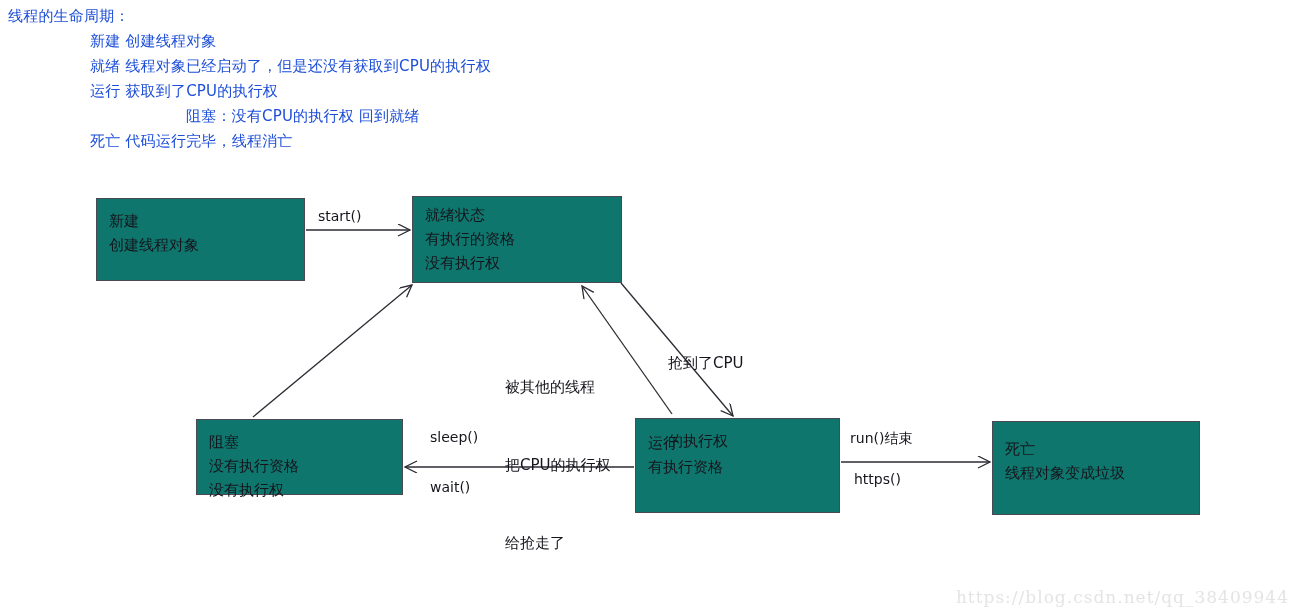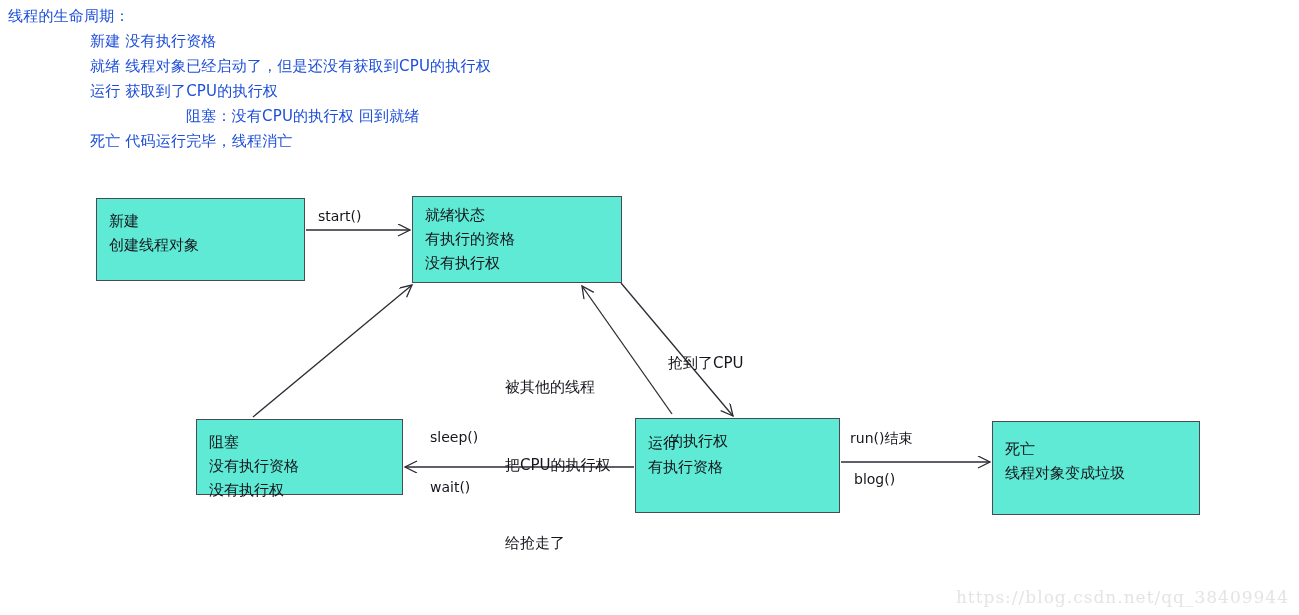--- a/index.html
+++ b/index.html
@@ -49,21 +49,21 @@
     top: 0;
     width: 1299px;
     height: 615px;
     pointer-events: none;
   }
 
   .box {
     position: absolute;
     box-sizing: border-box;
     border: 1.4px solid #4a4a55;
-    background: #5eead4;
+    background: #0f766e;
     padding: 10px 0 0 12px;
   }
   .box-line {
     font-size: 15px;
     line-height: 24px;
     white-space: pre;
     color: #15151c;
   }
 
   .edge-label {
@@ -96,21 +96,21 @@
     letter-spacing: 1px;
     color: #e4e4e4;
     white-space: pre;
   }
 </style>
 </head>
 <body>
 
 <div class="notes">
   <div class="note-line note-indent-0">线程的生命周期：</div>
-  <div class="note-line note-indent-1">新建 没有执行资格</div>
+  <div class="note-line note-indent-1">新建 创建线程对象</div>
   <div class="note-line note-indent-1">就绪 线程对象已经启动了，但是还没有获取到CPU的执行权</div>
   <div class="note-line note-indent-1">运行 获取到了CPU的执行权</div>
   <div class="note-line note-indent-2">阻塞：没有CPU的执行权 回到就绪</div>
   <div class="note-line note-indent-1">死亡 代码运行完毕，线程消亡</div>
 </div>
 
 <div class="diagram">
 
   <svg class="svg-layer" viewBox="0 0 1299 615" width="1299" height="615">
     <defs>
@@ -156,21 +156,21 @@
 
   <div class="box" style="left:992px; top:421px; width:208px; height:94px; padding-top:15px;">
     <div class="box-line">死亡</div>
     <div class="box-line">线程对象变成垃圾</div>
   </div>
 
   <div class="edge-label mono-en" style="left:318px; top:206px;">start()</div>
   <div class="edge-label mono-en" style="left:430px; top:427px;">sleep()</div>
   <div class="edge-label mono-en" style="left:430px; top:477px;">wait()</div>
   <div class="edge-label mono-en" style="left:850px; top:428px;">run()结束</div>
-  <div class="edge-label mono-en" style="left:854px; top:469px;">blog()</div>
+  <div class="edge-label mono-en" style="left:854px; top:469px;">https()</div>
 
   <div class="annot" style="left:505px; top:322px;">
     <div>被其他的线程</div>
     <div>把CPU的执行权</div>
     <div>给抢走了</div>
   </div>
 
   <div class="annot" style="left:668px; top:298px;">
     <div>抢到了CPU</div>
     <div>的执行权</div>

